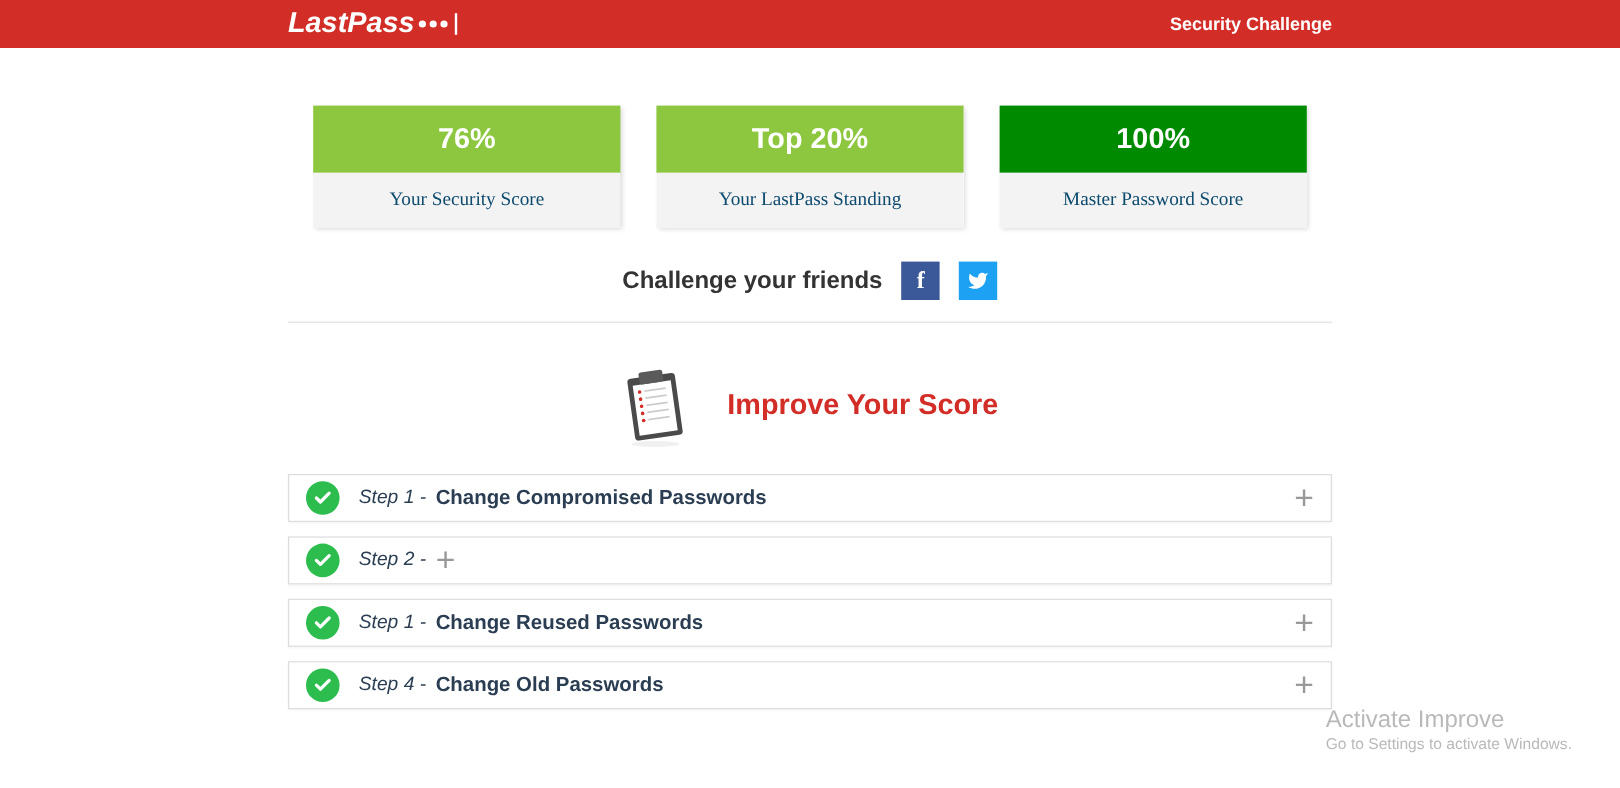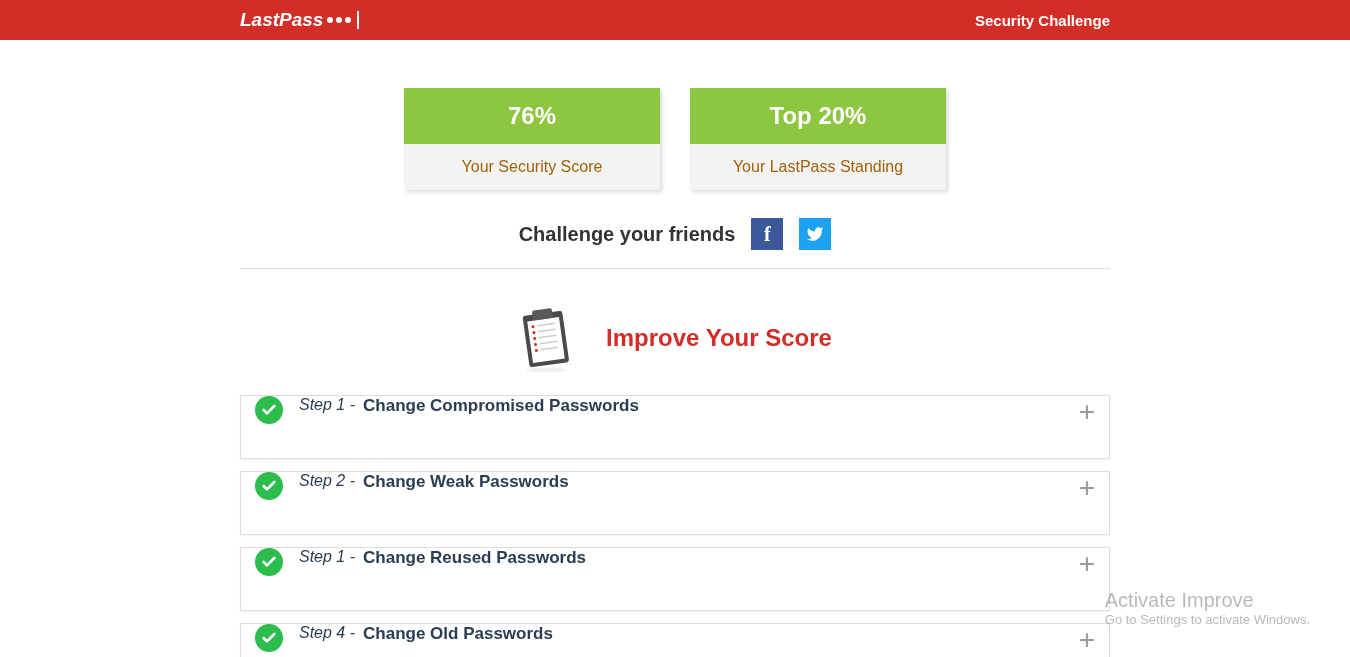--- a/index.html
+++ b/index.html
@@ -8,60 +8,60 @@
 .header {
   background: #d32d27;
   height: 40px;
   display: flex;
   align-items: center;
   padding: 0 240px;
   justify-content: space-between;
 }
 .logo {
   color: #fff;
-  font-size: 19px;
+  font-size: 24px;
   font-weight: bold;
   font-style: italic;
   display: flex;
   align-items: center;
   gap: 2px;
 }
 .logo-dots { display: flex; align-items: center; gap: 3px; margin-left: 2px; }
 .logo-dot { width: 6px; height: 6px; background: #fff; border-radius: 50%; }
 .logo-cursor { width: 2px; height: 18px; background: #fff; margin-left: 3px; }
 .header-title { color: #fff; font-weight: bold; font-size: 15px; }
 
 .container { width: 870px; margin: 0 auto; }
 
 .score-row { display: flex; gap: 30px; margin-top: 48px; justify-content: center; }
 .score-card { width: 256px; box-shadow: 2px 2px 4px rgba(0,0,0,0.15); }
 .score-top { height: 56px; display: flex; align-items: center; justify-content: center; color: #fff; font-size: 24px; font-weight: bold; }
 .score-top.green-light { background: #8dc63f; }
 .score-top.green-dark { background: #008a00; }
-.score-bottom { background: #f3f3f3; height: 46px; display: flex; align-items: center; justify-content: center; color: #a16207; font-size: 16px; }
+.score-bottom { background: #f3f3f3; height: 46px; display: flex; align-items: center; justify-content: center; color: #0c4a6e; font-size: 16px; font-family: Liberation Serif, serif; }
 
 .challenge-row { text-align: center; margin-top: 28px; display: flex; align-items: center; justify-content: center; gap: 16px; }
 .challenge-text { font-weight: bold; color: #333; font-size: 20px; }
 .social-btn { width: 32px; height: 32px; display: flex; align-items: center; justify-content: center; color: #fff; font-weight: bold; font-family: Georgia, serif; cursor: pointer; }
 .fb { background: #3b5998; font-size: 20px; }
 .tw { background: #1da1f2; }
 
 .divider { border-top: 1px solid #e0e0e0; margin-top: 18px; }
 
 .improve-row { display: flex; align-items: center; justify-content: center; gap: 36px; margin-top: 38px; margin-bottom: 26px; text-align: center; }
 .clipboard-icon { position: relative; width: 52px; height: 62px; }
 .improve-title { color: #d32d27; font-size: 24px; font-weight: bold; }
 
 .steps { }
 .step-item {
   border: 1px solid #ddd;
   background: #fff;
-  height: 64px;
+  height: 40px;
   display: flex;
-  align-items: flex-start;
+  align-items: center;
   padding: 0 14px;
   margin-bottom: 12px;
   cursor: pointer;
   box-shadow: 0 1px 2px rgba(0,0,0,0.05);
 }
 .check-icon {
   width: 28px; height: 28px; border-radius: 50%; background: #2dbd4e;
   display: flex; align-items: center; justify-content: center; margin-right: 16px; flex-shrink: 0;
 }
 .step-prefix { font-style: italic; color: #2a3d52; font-size: 16px; margin-right: 8px; }
@@ -91,20 +91,24 @@
 <div class="container">
 
   <div class="score-row">
     <div class="score-card">
       <div class="score-top green-light">76%</div>
       <div class="score-bottom">Your Security Score</div>
     </div>
     <div class="score-card">
       <div class="score-top green-light">Top 20%</div>
       <div class="score-bottom">Your LastPass Standing</div>
+    </div>
+    <div class="score-card">
+      <div class="score-top green-dark">100%</div>
+      <div class="score-bottom">Master Password Score</div>
     </div>
   </div>
 
   <div class="challenge-row">
     <span class="challenge-text">Challenge your friends</span>
     <div class="social-btn fb">
       <span>f</span>
     </div>
     <div class="social-btn tw">
       <svg width="18" height="18" viewBox="0 0 24 24" fill="#fff">
@@ -154,21 +158,20 @@
       <span class="plus-icon">+</span>
     </div>
 
     <div class="step-item">
       <div class="check-icon">
         <svg width="16" height="16" viewBox="0 0 24 24" fill="none" stroke="#fff" stroke-width="4" stroke-linecap="round" stroke-linejoin="round">
             <polyline points="20 6 9 17 4 12"></polyline>
           </svg>
       </div>
       <span class="step-prefix">Step 2 -</span>
-      <span class="step-title">Change Weak Passwords</span>
       <span class="plus-icon">+</span>
     </div>
 
     <div class="step-item">
       <div class="check-icon">
         <svg width="16" height="16" viewBox="0 0 24 24" fill="none" stroke="#fff" stroke-width="4" stroke-linecap="round" stroke-linejoin="round">
             <polyline points="20 6 9 17 4 12"></polyline>
           </svg>
       </div>
       <span class="step-prefix">Step 1 -</span>

